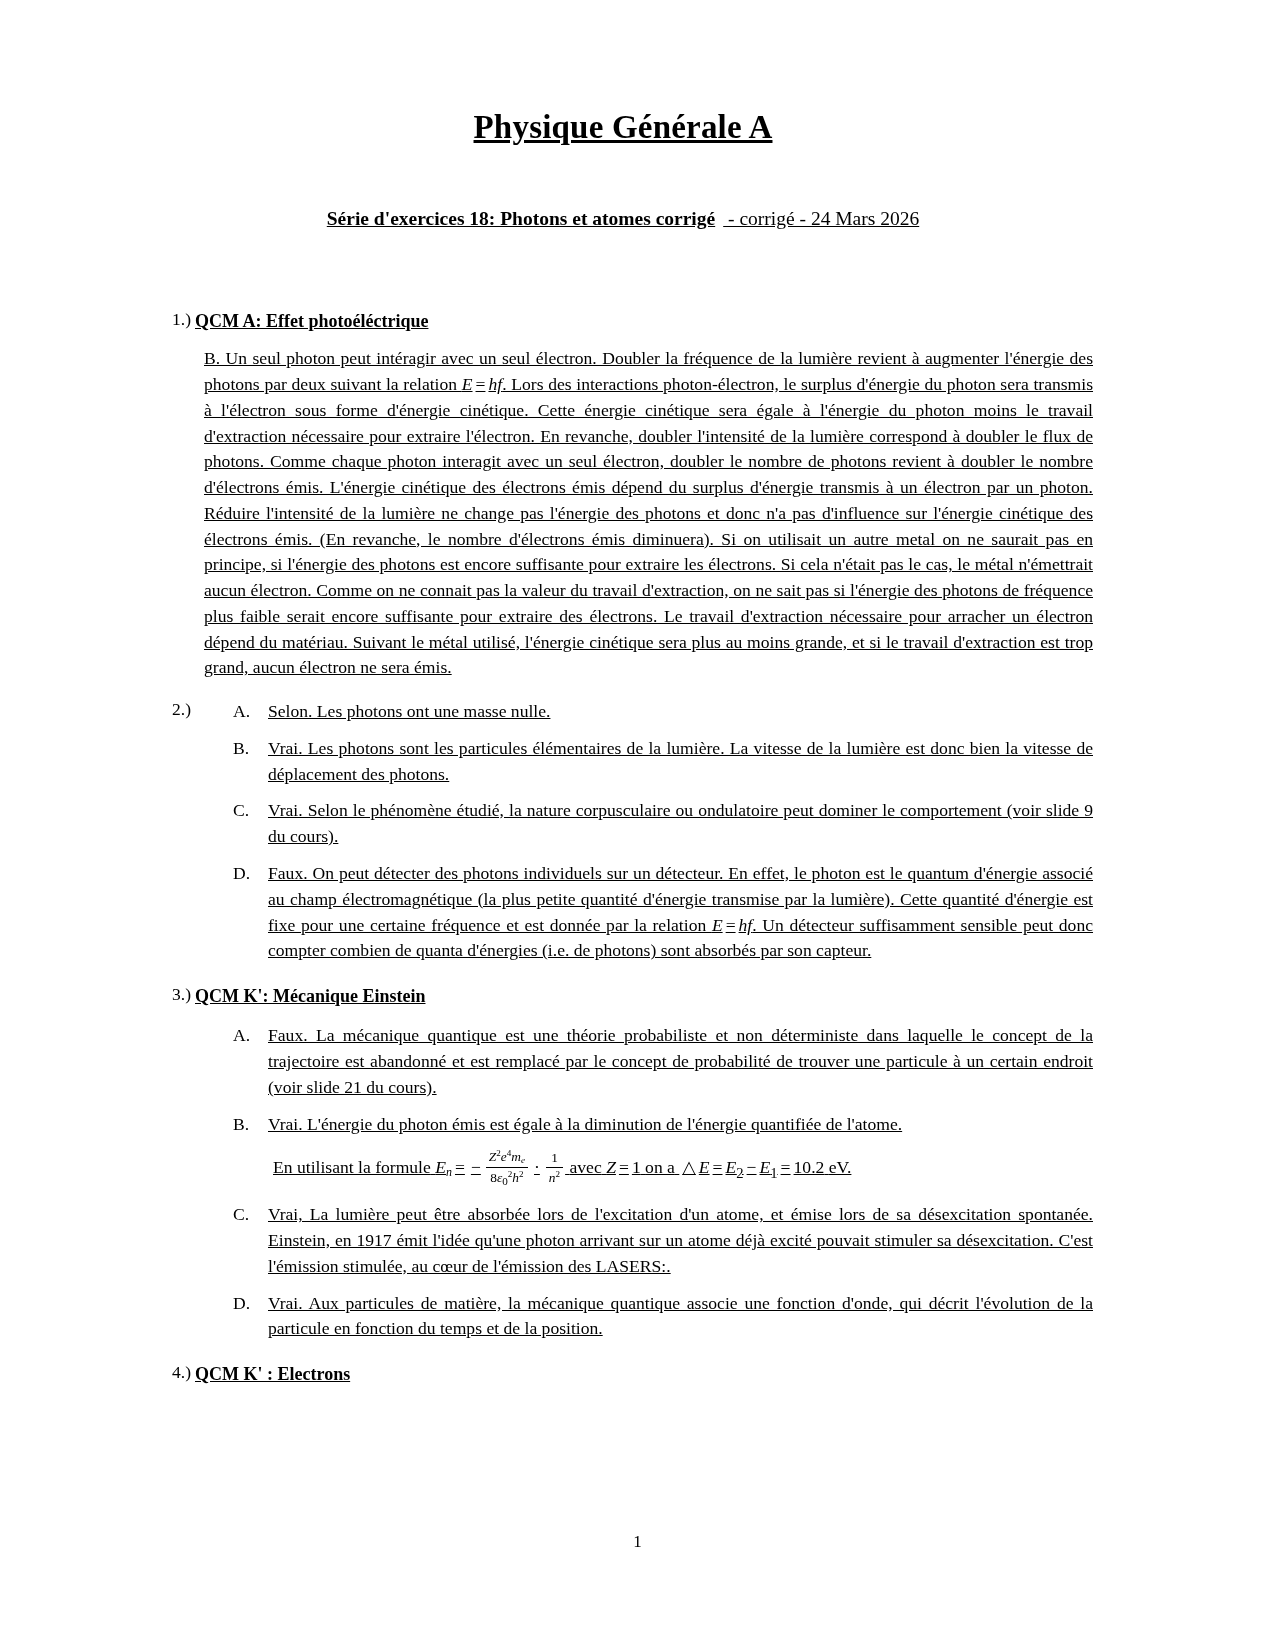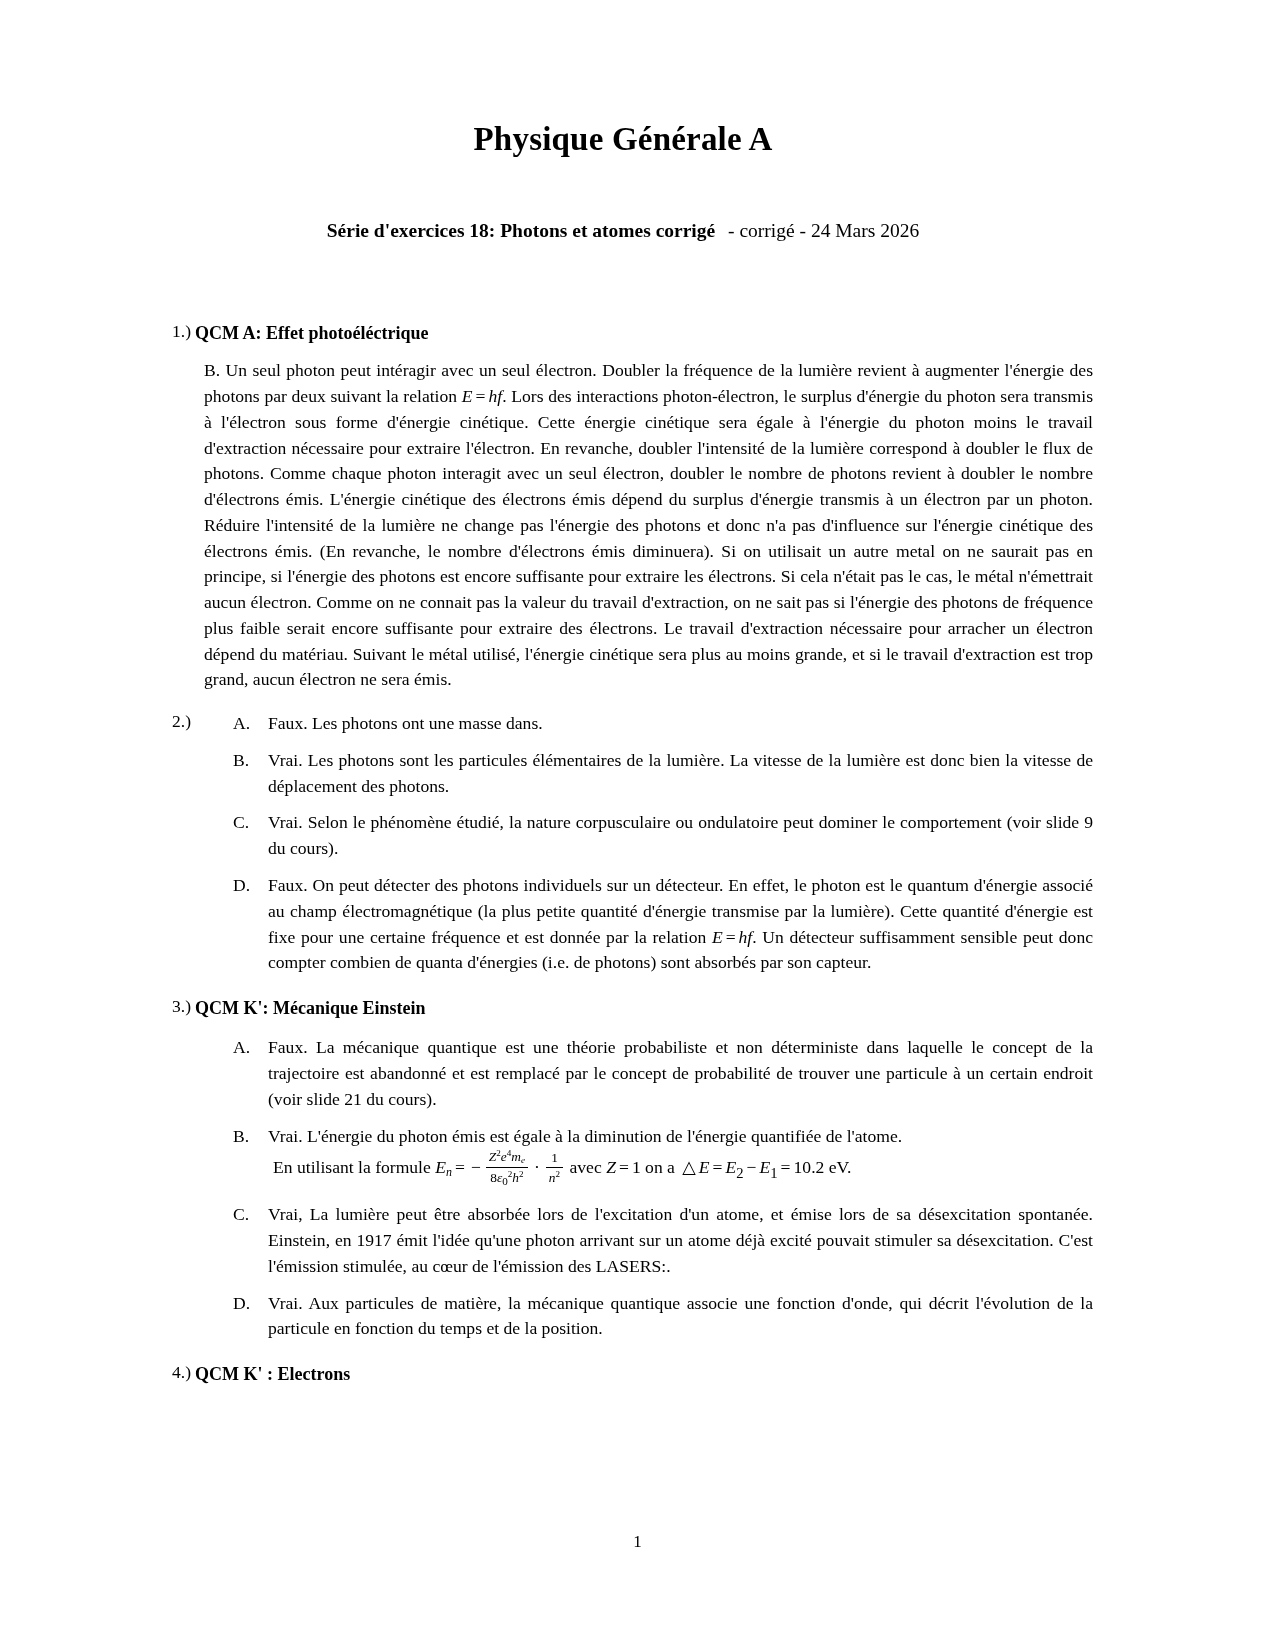--- a/index.html
+++ b/index.html
@@ -17,22 +17,23 @@
     width: 1275px;
     height: 1650px;
     margin: 0 auto;
     background: #ffffff;
     box-sizing: border-box;
     overflow: hidden;
   }
   .content {
     position: absolute;
     left: 153px;
-    top: 16px;
+    top: 4px;
     width: 940px;
+    text-decoration: underline;
   }
 
   
   .doc-title {
     text-align: center;
     font-size: 33px;
     font-weight: bold;
     letter-spacing: 0.2px;
     margin-top: 104px;
     line-height: 1.2;
@@ -106,21 +107,21 @@
     left: 0;
     top: 0;
     width: 26px;
     text-align: left;
   }
   .atext {
     display: block;
   }
   .anote {
     display: block;
-    margin-top: 0;
+    margin-top: 12px;
     margin-bottom: 6px;
     margin-left: 5px;
     text-align: left;
   }
 
   
   .math {
     font-family: "Liberation Serif", "DejaVu Serif", serif;
     font-style: italic;
     white-space: nowrap;
@@ -199,21 +200,21 @@
         </div>
       </div>
 
       <div class="qitem" style="margin-top:18px;">
         <div class="qnum">2.)</div>
         <div class="qbody">
           <div class="alist">
 
             <div class="aitem">
               <span class="aletter">A.</span>
-              <span class="atext">Faux. Les photons ont une masse dans.</span>
+              <span class="atext">Selon. Les photons ont une masse nulle.</span>
             </div>
 
             <div class="aitem">
               <span class="aletter">B.</span>
               <span class="atext">Vrai. Les photons sont les particules élémentaires de la lumière. La vitesse de la lumière est donc bien la vitesse de déplacement des photons.</span>
             </div>
 
             <div class="aitem">
               <span class="aletter">C.</span>
               <span class="atext">Vrai. Selon le phénomène étudié, la nature corpusculaire ou ondulatoire peut dominer le comportement (voir slide 9 du cours).</span>

